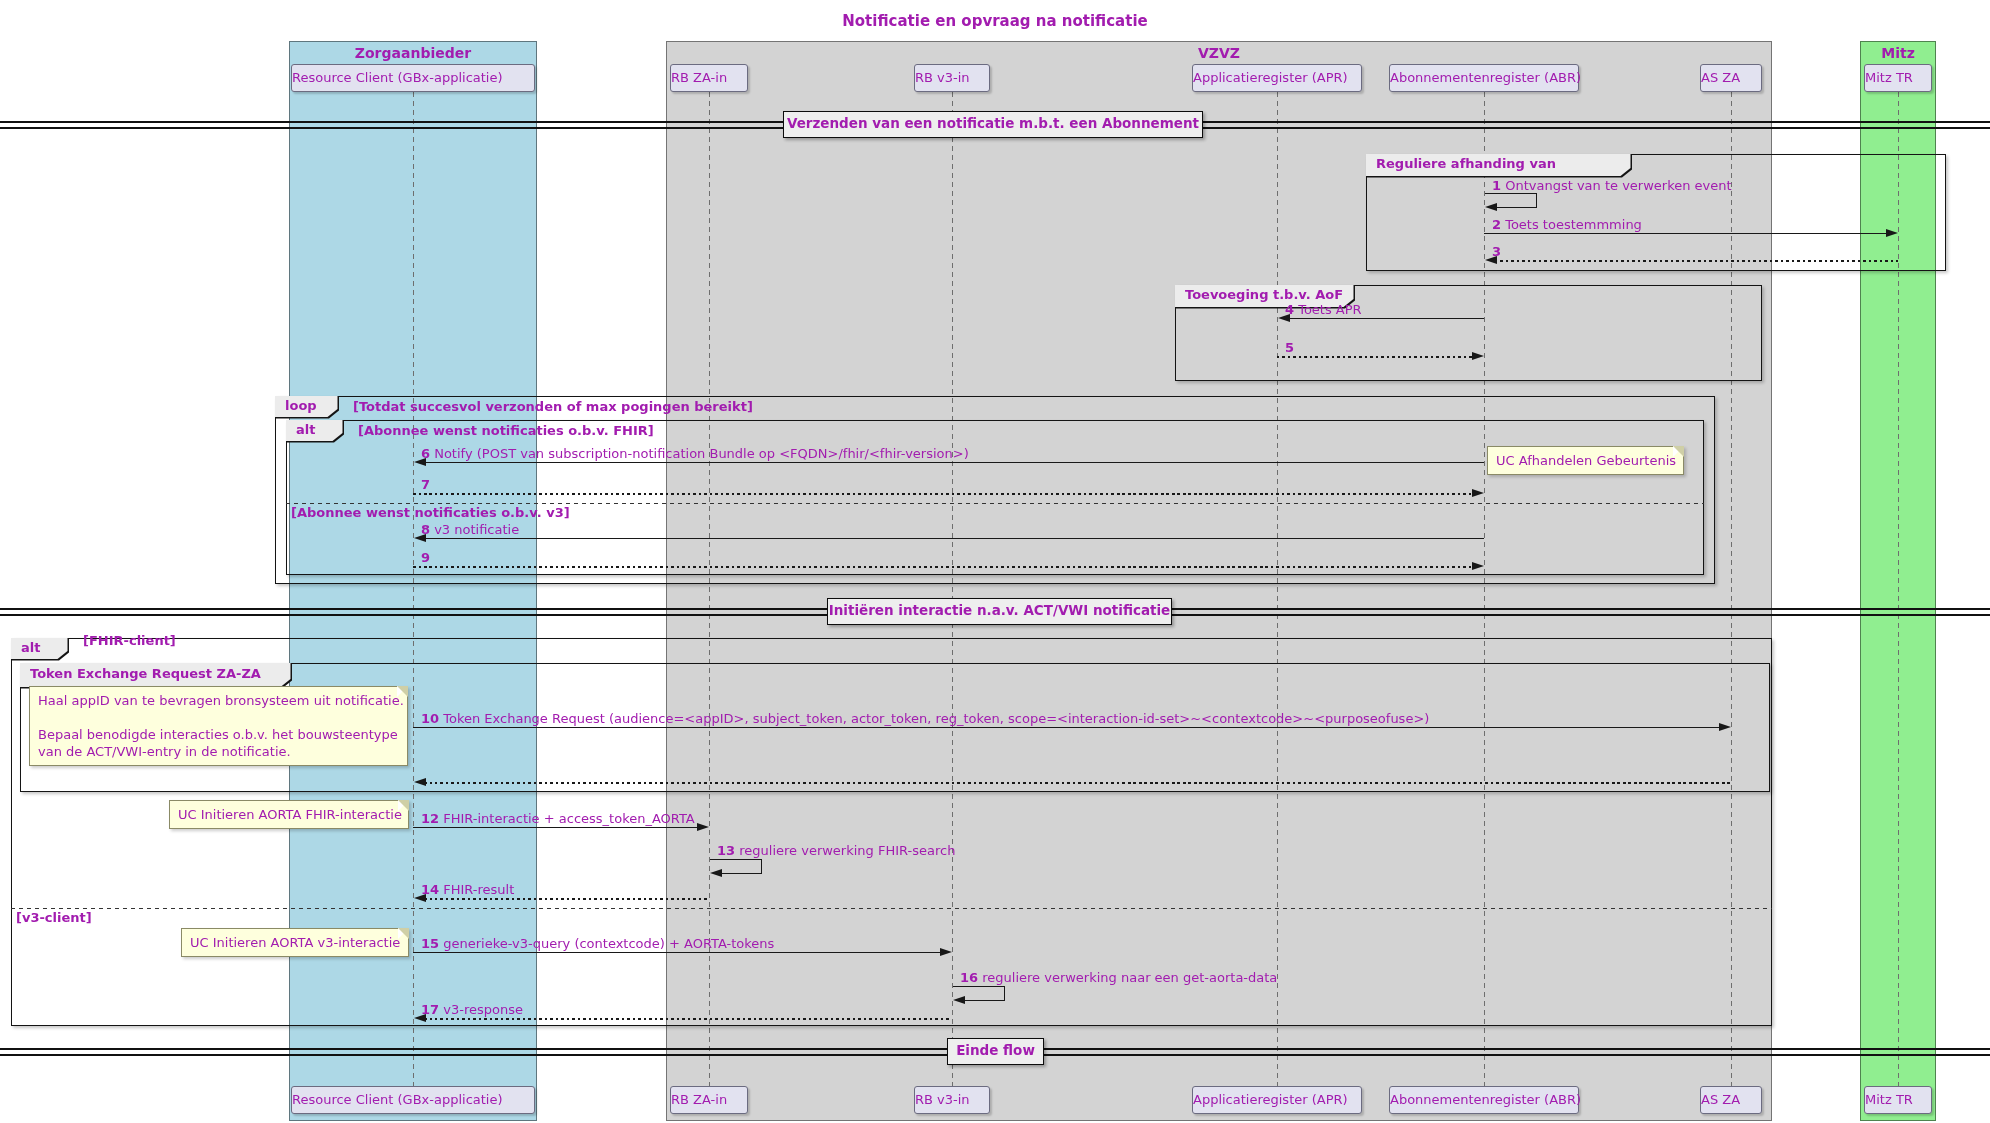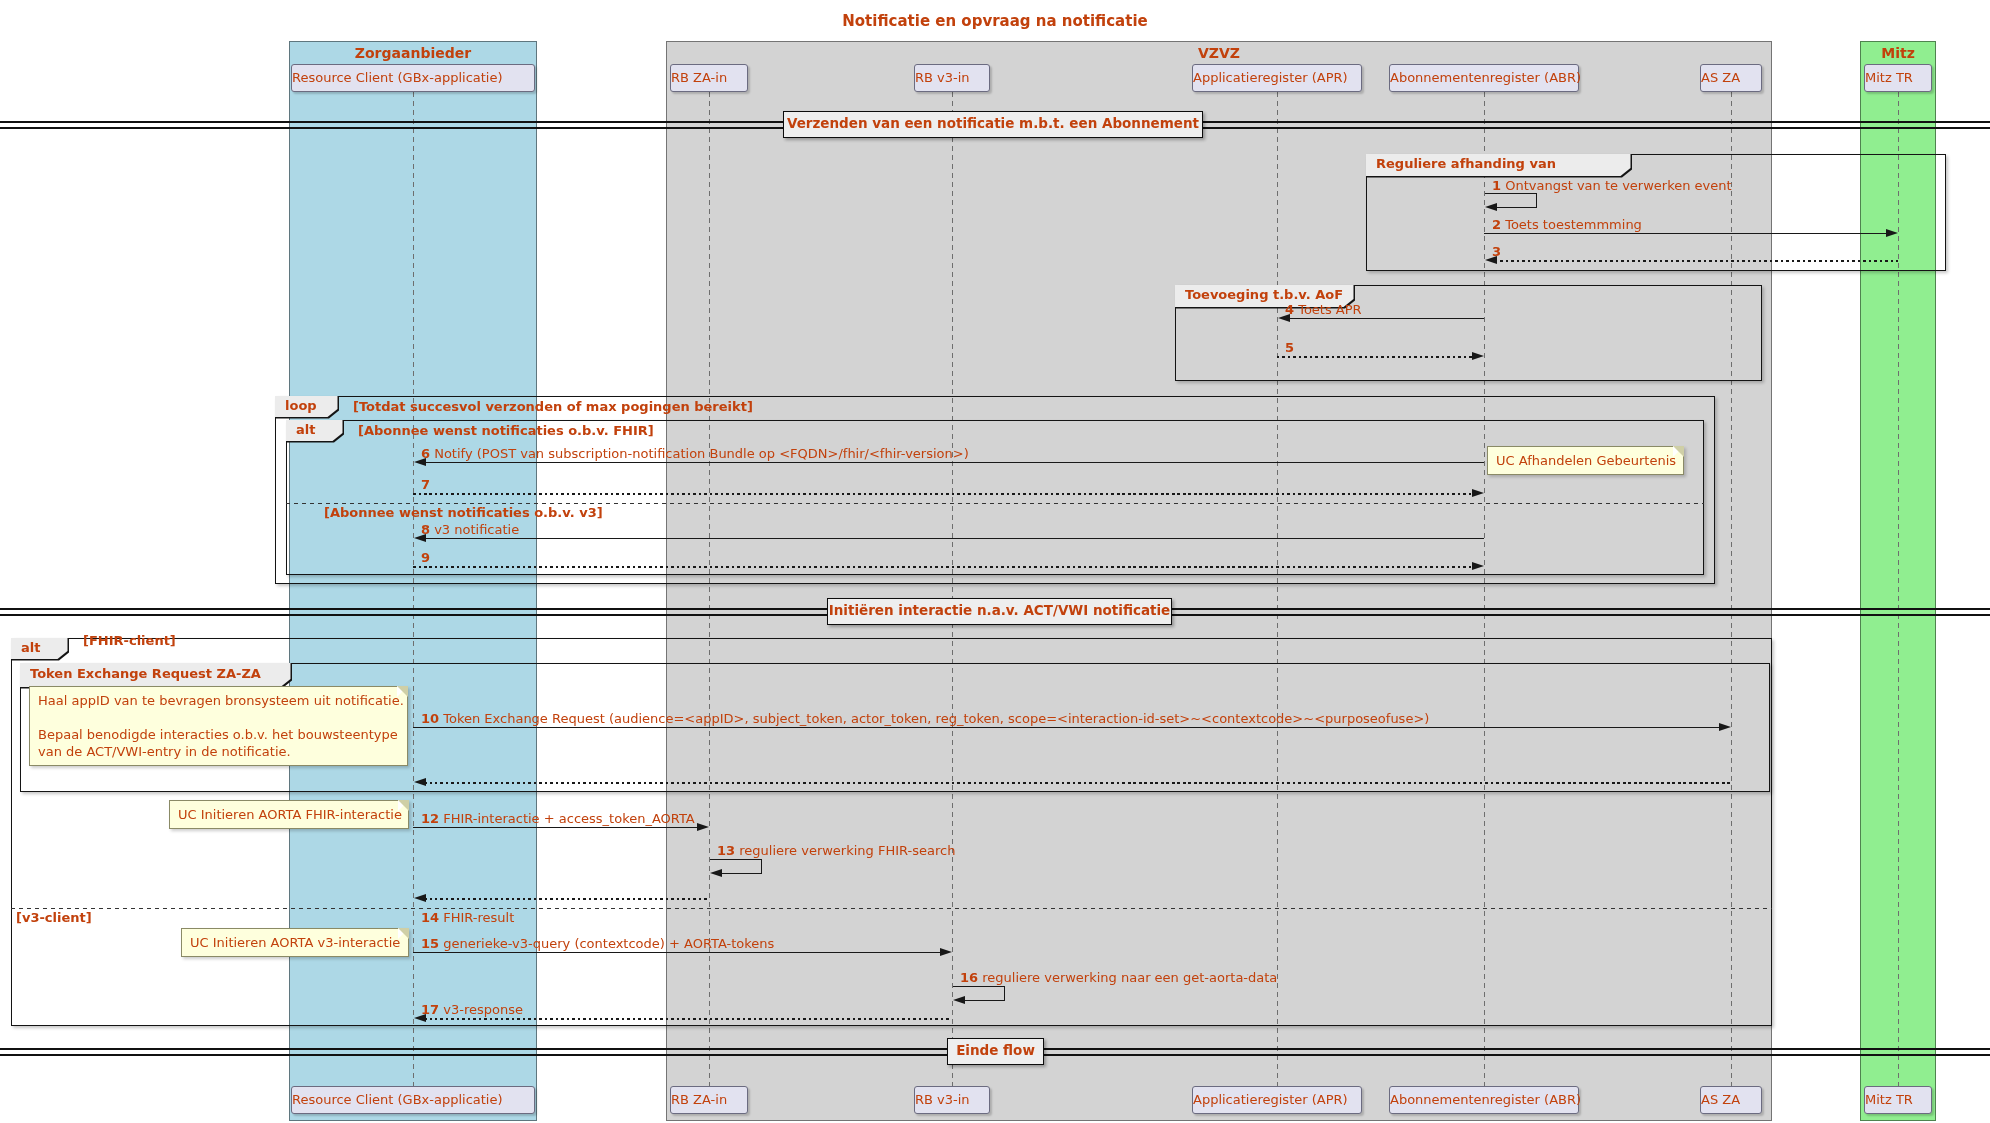--- a/index.html
+++ b/index.html
@@ -1,17 +1,17 @@
 <!DOCTYPE html>
 <html><head>
 <meta charset="utf-8">
 <style>
   html,body{margin:0;padding:0;background:#fff;}
   #diagram{position:relative;width:1990px;height:1123px;background:#fff;
-           font-family:"DejaVu Sans","Liberation Sans",sans-serif;color:#c2410c;overflow:hidden;}
+           font-family:"DejaVu Sans","Liberation Sans",sans-serif;color:#a21caf;overflow:hidden;}
   .title{position:absolute;left:0;top:12px;width:100%;text-align:center;
          font-size:15px;font-weight:bold;}
   .band{position:absolute;top:41px;height:1080px;border:1px solid rgba(0,0,0,.45);box-sizing:border-box;}
   .band-label{position:absolute;top:45px;font-size:14px;font-weight:bold;text-align:center;}
   .participant{position:absolute;height:28px;background:#E2E2F0;border:1px solid #6b6b80;
                border-radius:3px;box-sizing:border-box;font-size:13px;text-align:left;
                line-height:26px;white-space:nowrap;box-shadow:2px 2px 2px rgba(0,0,0,.18);}
   .lifeline{position:absolute;width:1px;
             background:repeating-linear-gradient(180deg,#6e6e6e 0 5px,transparent 5px 9px);}
   .div-line{position:absolute;left:0;width:1990px;height:1.6px;background:#111;}
@@ -81,21 +81,21 @@
     <div class="tab-inner" style="left: 1175px; top: 285px; width: 178.5px; height: 22px; line-height: 20px;">Toevoeging t.b.v. AoF</div>
     <div class="frame" style="left: 275px; top: 396px; width: 1440px; height: 188px;"></div>
     <div class="tab-outer" style="left: 275px; top: 396px; width: 64px; height: 22.5px;"></div>
     <div class="tab-inner" style="left: 275px; top: 396px; width: 62.5px; height: 21px; line-height: 19px;">loop</div>
     <div class="frame-cond" style="left: 353px; top: 399px;">[Totdat succesvol verzonden of max pogingen bereikt]</div>
     <div class="frame" style="left: 286px; top: 420px; width: 1418px; height: 155px;"></div>
     <div class="tab-outer" style="left: 286px; top: 420px; width: 58px; height: 22.5px;"></div>
     <div class="tab-inner" style="left: 286px; top: 420px; width: 56.5px; height: 21px; line-height: 19px;">alt</div>
     <div class="frame-cond" style="left: 358px; top: 423px;">[Abonnee wenst notificaties o.b.v. FHIR]</div>
     <div class="else-line" style="left: 286px; top: 503px; width: 1418px;"></div>
-    <div class="else-label" style="left: 291px; top: 505px; padding-left: 33px;">[Abonnee wenst notificaties o.b.v. v3]</div>
+    <div class="else-label" style="left: 291px; top: 505px;">[Abonnee wenst notificaties o.b.v. v3]</div>
     <div class="frame" style="left: 11px; top: 638px; width: 1761px; height: 388px;"></div>
     <div class="tab-outer" style="left: 11px; top: 638px; width: 58px; height: 22.5px;"></div>
     <div class="tab-inner" style="left: 11px; top: 638px; width: 56.5px; height: 21px; line-height: 19px;">alt</div>
     <div class="frame-cond" style="left: 83px; top: 633px;">[FHIR-client]</div>
     <div class="else-line" style="left: 11px; top: 908px; width: 1761px;"></div>
     <div class="else-label" style="left: 16px; top: 910px;">[v3-client]</div>
     <div class="frame" style="left: 20px; top: 663px; width: 1750px; height: 129px;"></div>
     <div class="tab-outer" style="left: 20px; top: 663px; width: 272px; height: 25.5px;"></div>
     <div class="tab-inner" style="left: 20px; top: 663px; width: 270.5px; height: 24px; line-height: 22px;">Token Exchange Request ZA-ZA</div>
     <div class="note" style="left: 1487px; top: 446px; width: 197px;">
@@ -156,21 +156,21 @@
     <div class="line-dashed" style="left: 424px; top: 782px; width: 1307px;"></div>
     <div class="ah ah-l" style="left: 414px; top: 778px;"></div>
     <div class="msg-label" style="left: 421px; top: 811px;"><b>12</b> FHIR-interactie + access_token_AORTA</div>
     <div class="line-solid" style="left: 413px; top: 827px; width: 285px;"></div>
     <div class="ah ah-r" style="left: 697px; top: 823px;"></div>
     <div class="msg-label" style="left: 717px; top: 843px;"><b>13</b> reguliere verwerking FHIR-search</div>
     <div class="line-solid" style="left: 710px; top: 859px; width: 52px;"></div>
     <div class="vline" style="left: 761px; top: 859px; height: 14px;"></div>
     <div class="line-solid" style="left: 722px; top: 873px; width: 40px;"></div>
     <div class="ah ah-l" style="left: 710px; top: 869px;"></div>
-    <div class="msg-label" style="left: 421px; top: 882px; margin-top: 28px;"><b>14</b> FHIR-result</div>
+    <div class="msg-label" style="left: 421px; top: 882px;"><b>14</b> FHIR-result</div>
     <div class="line-dashed" style="left: 424px; top: 898px; width: 285px;"></div>
     <div class="ah ah-l" style="left: 414px; top: 894px;"></div>
     <div class="msg-label" style="left: 421px; top: 936px;"><b>15</b> generieke-v3-query (contextcode) + AORTA-tokens</div>
     <div class="line-solid" style="left: 413px; top: 952px; width: 528px;"></div>
     <div class="ah ah-r" style="left: 940px; top: 948px;"></div>
     <div class="msg-label" style="left: 960px; top: 970px;"><b>16</b> reguliere verwerking naar een get-aorta-data</div>
     <div class="line-solid" style="left: 953px; top: 986px; width: 52px;"></div>
     <div class="vline" style="left: 1004px; top: 986px; height: 14px;"></div>
     <div class="line-solid" style="left: 965px; top: 1000px; width: 40px;"></div>
     <div class="ah ah-l" style="left: 953px; top: 996px;"></div>

